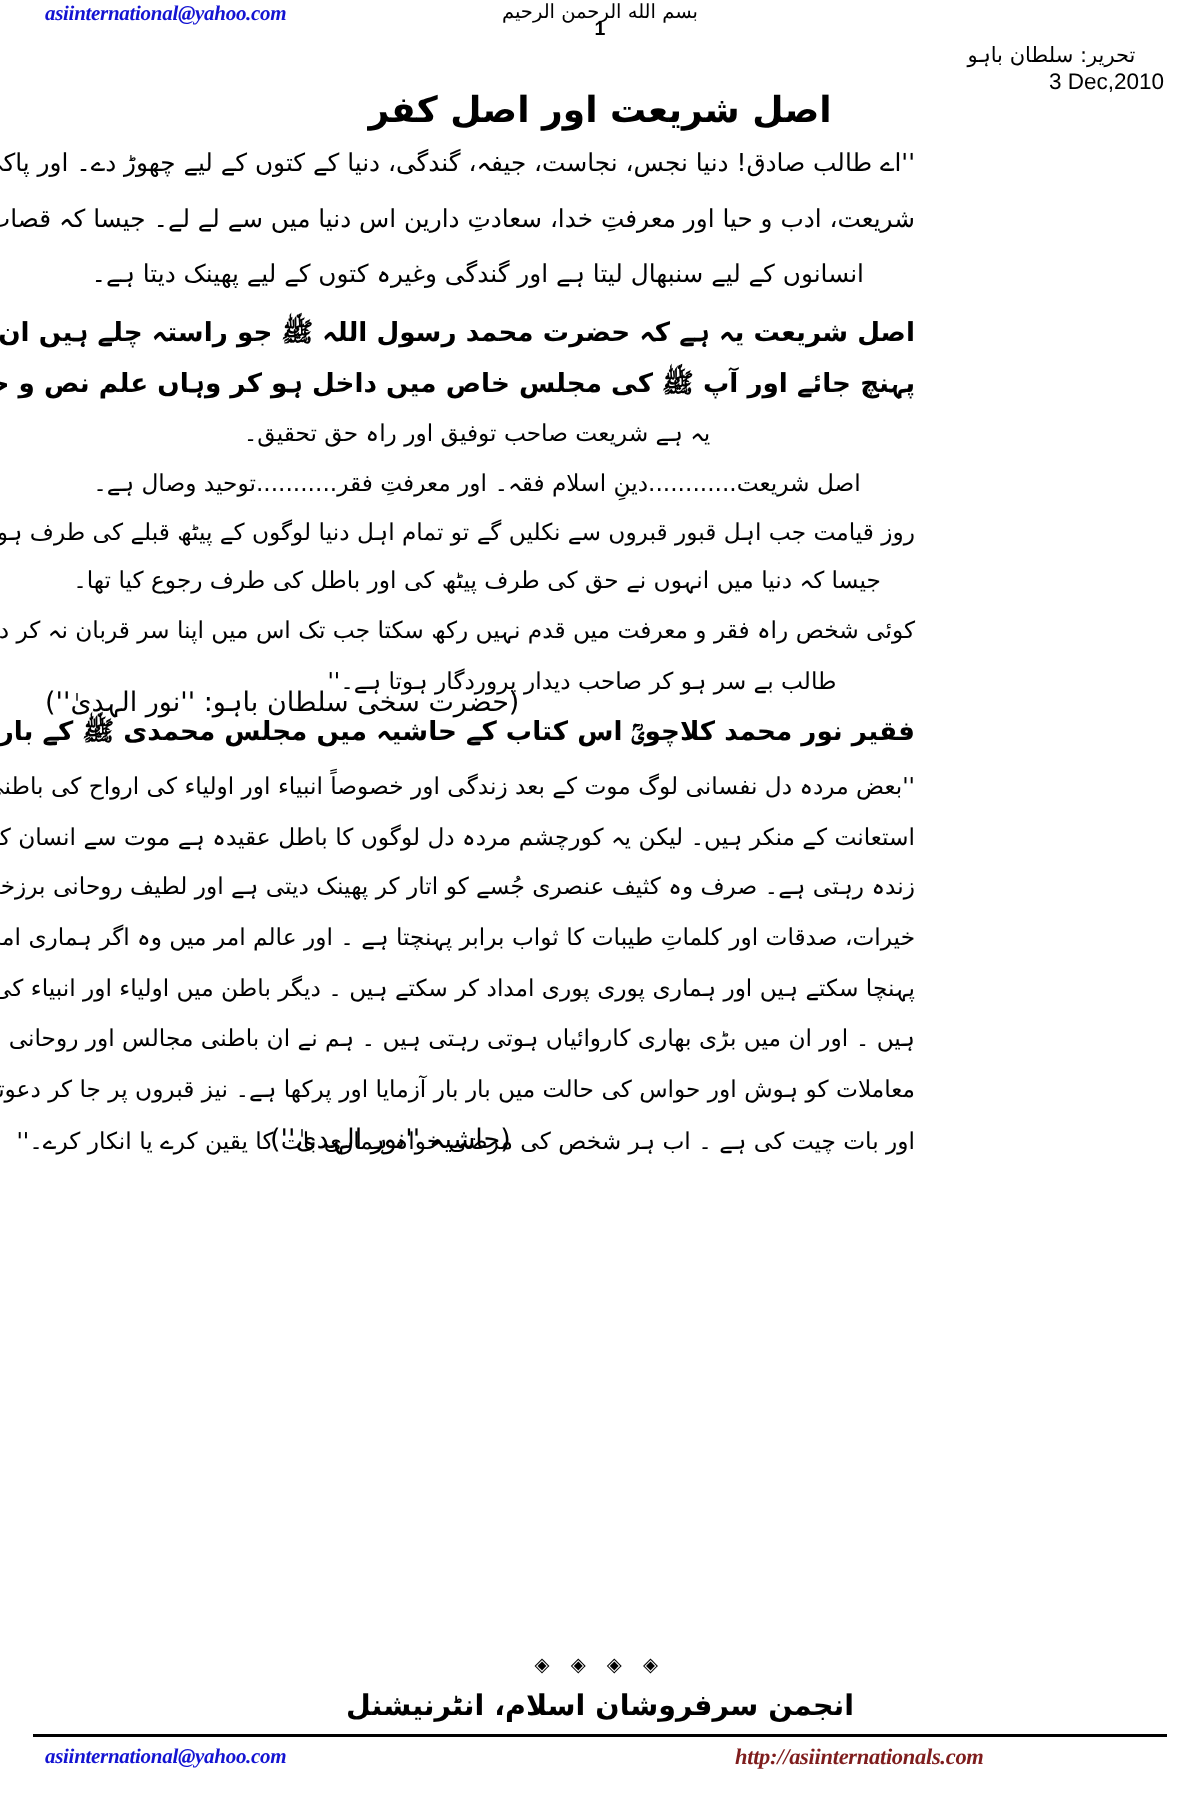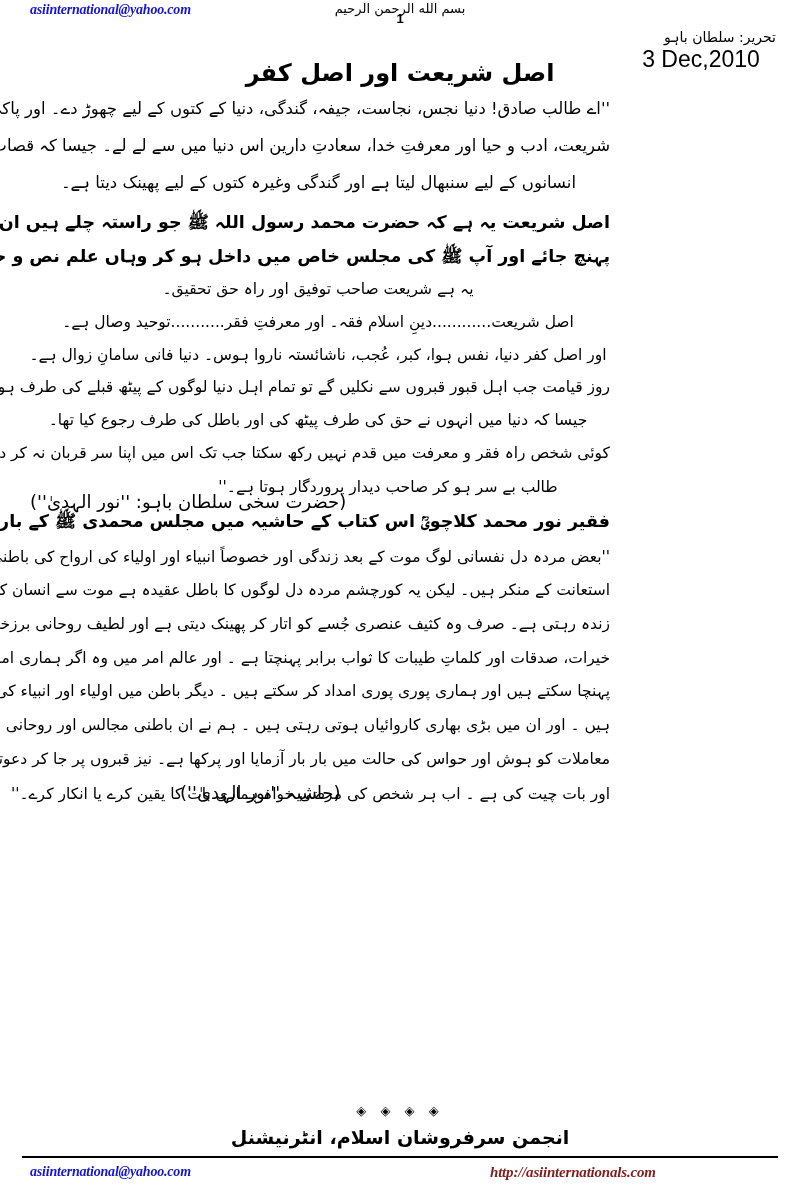--- a/index.html
+++ b/index.html
@@ -65,27 +65,27 @@
     right: 24px;
     top: 28px;
     text-align: center;
     width: 150px;
   }
   .hdr-author {
     font-family: "DejaVu Sans", sans-serif;
     font-size: 14px;
     direction: rtl;
     line-height: 1.3;
-    text-align: right;
   }
   .hdr-date {
     font-family: "Liberation Sans", sans-serif;
-    font-size: 23px;
+    font-size: 15px;
     line-height: 1.1;
     margin-top: 1px;
+    text-align: right;
   }
   .doc-title {
     position: absolute;
     left: 0;
     right: 0;
     top: 36px;
     text-align: center;
     direction: rtl;
     font-family: "DejaVu Sans", sans-serif;
     font-size: 24px;
@@ -232,21 +232,20 @@
 
     <div class="ln">''اے طالب صادق! دنیا نجس، نجاست، جیفہ، گندگی، دنیا کے کتوں کے لیے چھوڑ دے۔ اور پاکی،</div>
     <div class="ln">شریعت، ادب و حیا اور معرفتِ خدا، سعادتِ دارین اس دنیا میں سے لے لے۔ جیسا کہ قصاب عمدہ اور پاکیزہ گوشت</div>
     <div class="ln indent-right">انسانوں کے لیے سنبھال لیتا ہے اور گندگی وغیرہ کتوں کے لیے پھینک دیتا ہے۔</div>
 
     <div class="ln b gap-top">اصل شریعت یہ ہے کہ حضرت محمد رسول اللہ ﷺ جو راستہ چلے ہیں ان کے قدم بقدم چل کر آنحضرت ﷺ کے پاس</div>
     <div class="ln b">پہنچ جائے اور آپ ﷺ کی مجلس خاص میں داخل ہو کر وہاں علم نص و حدیث حضور حیات النبی ﷺ سے حاصل کرے۔</div>
 
     <div class="ln small center">یہ ہے شریعت صاحب توفیق اور راہ حق تحقیق۔</div>
     <div class="ln small center">اصل شریعت............دینِ اسلام فقہ۔   اور معرفتِ فقر...........توحید وصال ہے۔</div>
-    <div class="ln small center">اور اصل کفر دنیا، نفس ہوا،  کبر، عُجب، ناشائستہ ناروا ہوس۔ دنیا فانی سامانِ زوال ہے۔</div>
     <div class="ln small center">روز قیامت جب اہل قبور  قبروں سے نکلیں گے تو تمام اہل دنیا لوگوں کے پیٹھ قبلے کی طرف ہوگی۔</div>
     <div class="ln small center">جیسا کہ دنیا میں انہوں نے حق کی طرف پیٹھ کی اور باطل کی طرف رجوع کیا تھا۔</div>
     <div class="ln small center">کوئی شخص راہ فقر و معرفت میں قدم نہیں رکھ سکتا جب تک اس میں اپنا سر قربان نہ کر دے۔</div>
 
     <div class="cite-row">
       <span class="body-txt">طالب بے سر ہو کر صاحب دیدار پروردگار ہوتا ہے۔''</span>
       <span class="cite">(حضرت سخی سلطان باہو: ''نور الہدیٰ'')</span>
     </div>
 
     <div class="ln b" style="text-align:center; margin-top:14px; margin-bottom:18px;">فقیر نور محمد کلاچویؒ  اس کتاب کے حاشیہ میں مجلس محمدی ﷺ کے بارے میں لکھتے ہیں:</div>

